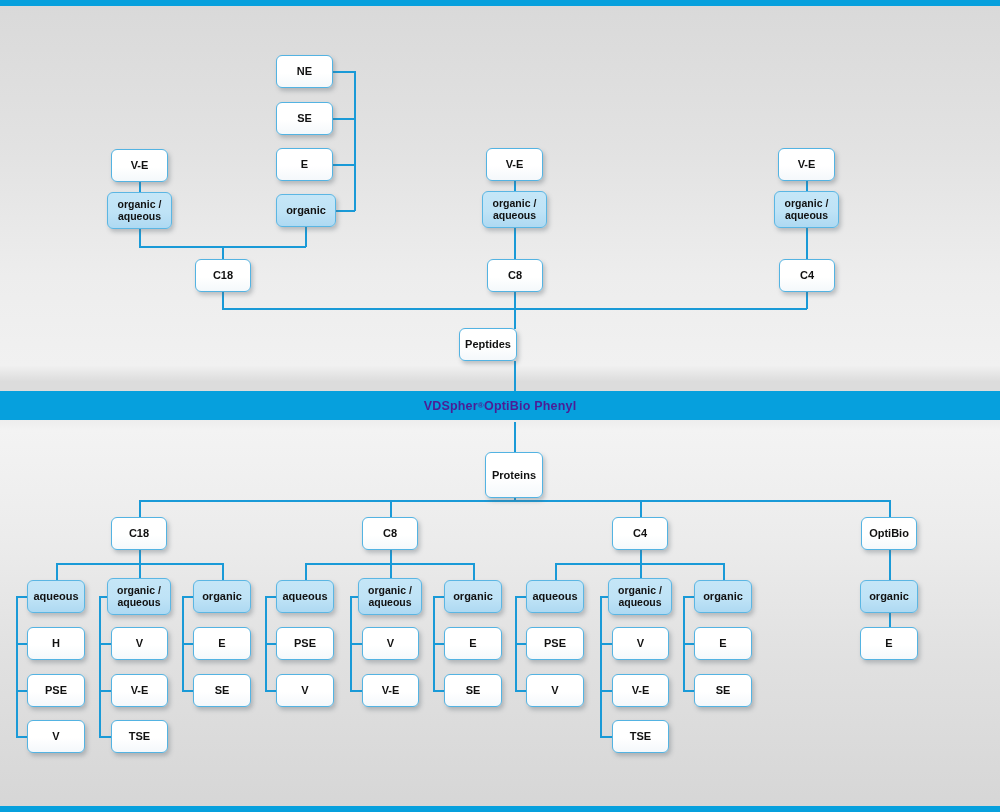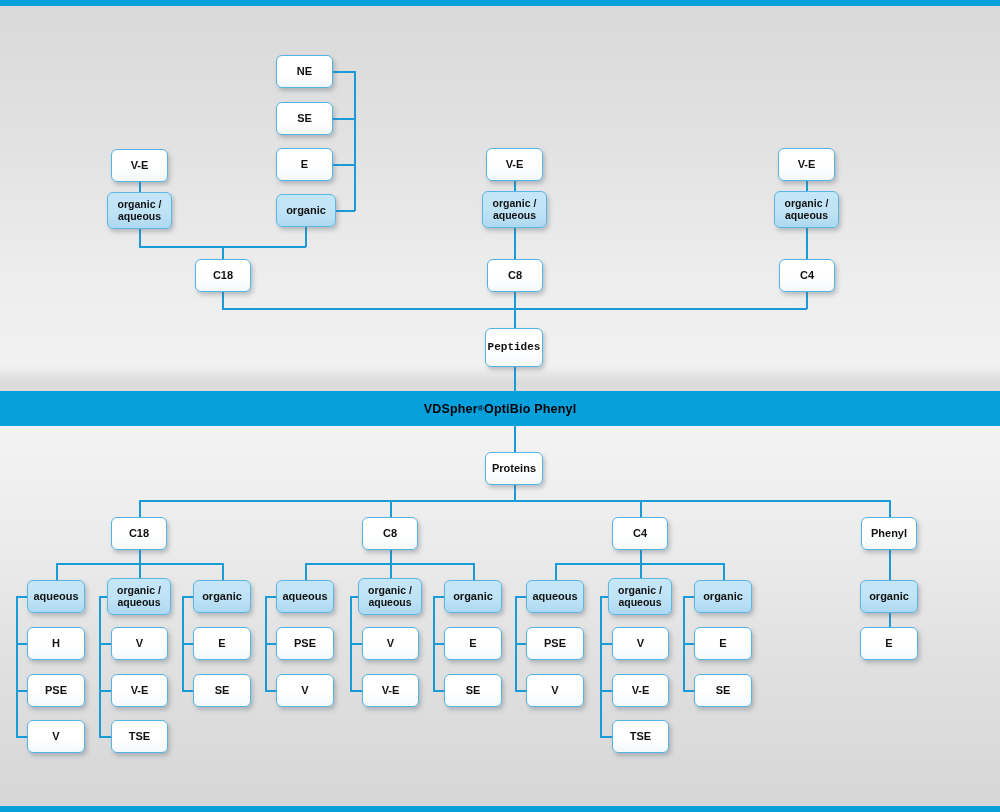--- a/index.html
+++ b/index.html
@@ -16,24 +16,24 @@
       linear-gradient(to bottom,#d9d9d9 0%,#e2e2e2 18%,#ededed 34%,#f1f1f1 45%,#dcdcdc 47%,#dcdcdc 48%,#f3f3f3 53%,#ececec 66%,#e0e0e0 82%,#d6d6d6 100%);
   }
   .edge-bar{
     position:absolute;left:0;width:1000px;height:6px;
     background:#06a0dd;
   }
   .edge-top{top:0;}
   .edge-bottom{bottom:0;}
 
   .banner{
-    position:absolute;left:0;top:391px;width:1000px;height:35px;
+    position:absolute;left:0;top:391px;width:1000px;height:29px;
     background:#06a0dd;
     display:flex;align-items:center;justify-content:center;
-    color:#000000;
+    color:#4c1d95;
     font-size:12.5px;font-weight:bold;
     letter-spacing:.2px;
     z-index:5;
   }
   .banner sup{font-size:8px;vertical-align:super;}
 
   
   .ln{position:absolute;background:#1a9ad7;z-index:1;}
   .lnh{height:1.6px;}
   .lnv{width:1.6px;}
@@ -186,24 +186,24 @@
       </div>
       <div class="node" style="left: 778px; top: 148px; width: 57px; height: 33px;">
         <span>V-E</span>
       </div>
       <div class="node blue two" style="left: 774px; top: 191px; width: 65px; height: 37px;">
         <span>organic /<br>aqueous</span>
       </div>
       <div class="node" style="left: 779px; top: 259px; width: 56px; height: 33px;">
         <span>C4</span>
       </div>
-      <div class="node" style="left: 485px; top: 328px; width: 58px; height: 39px; font-family: Liberation Mono, monospace;">
+      <div class="node" style="left: 459px; top: 328px; width: 58px; height: 33px;">
         <span>Peptides</span>
       </div>
-      <div class="node" style="left: 485px; top: 452px; width: 58px; height: 33px;">
+      <div class="node" style="left: 485px; top: 452px; width: 58px; height: 46px;">
         <span>Proteins</span>
       </div>
       <div class="node" style="left: 111px; top: 517px; width: 56px; height: 33px;">
         <span>C18</span>
       </div>
       <div class="node blue" style="left: 27px; top: 580px; width: 58px; height: 33px;">
         <span>aqueous</span>
       </div>
       <div class="node" style="left: 27px; top: 627px; width: 58px; height: 33px;">
         <span>H</span>
@@ -292,21 +292,21 @@
       <div class="node blue" style="left: 694px; top: 580px; width: 58px; height: 33px;">
         <span>organic</span>
       </div>
       <div class="node" style="left: 694px; top: 627px; width: 58px; height: 33px;">
         <span>E</span>
       </div>
       <div class="node" style="left: 694px; top: 674px; width: 58px; height: 33px;">
         <span>SE</span>
       </div>
       <div class="node" style="left: 861px; top: 517px; width: 56px; height: 33px;">
-        <span>Phenyl</span>
+        <span>OptiBio</span>
       </div>
       <div class="node blue" style="left: 860px; top: 580px; width: 58px; height: 33px;">
         <span>organic</span>
       </div>
       <div class="node" style="left: 860px; top: 627px; width: 58px; height: 33px;">
         <span>E</span>
       </div>
     </div>
 
   <div class="banner">

